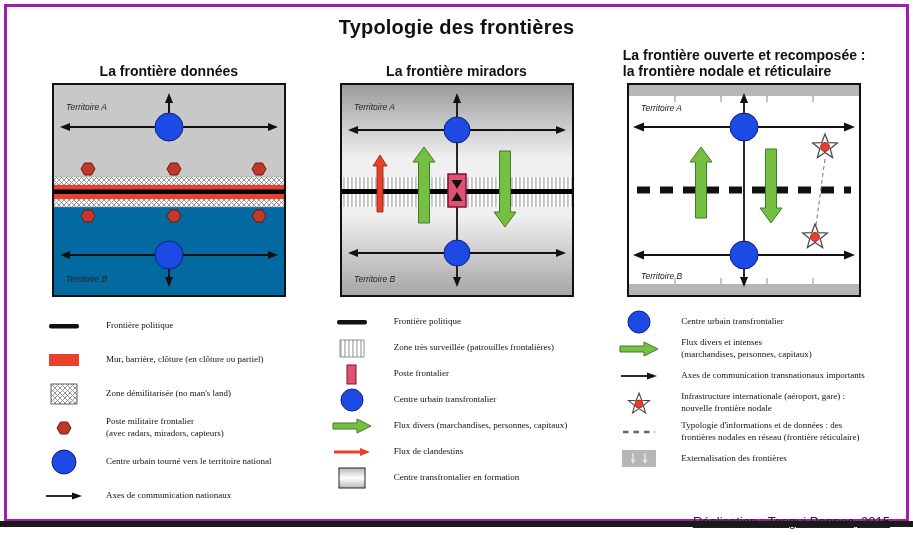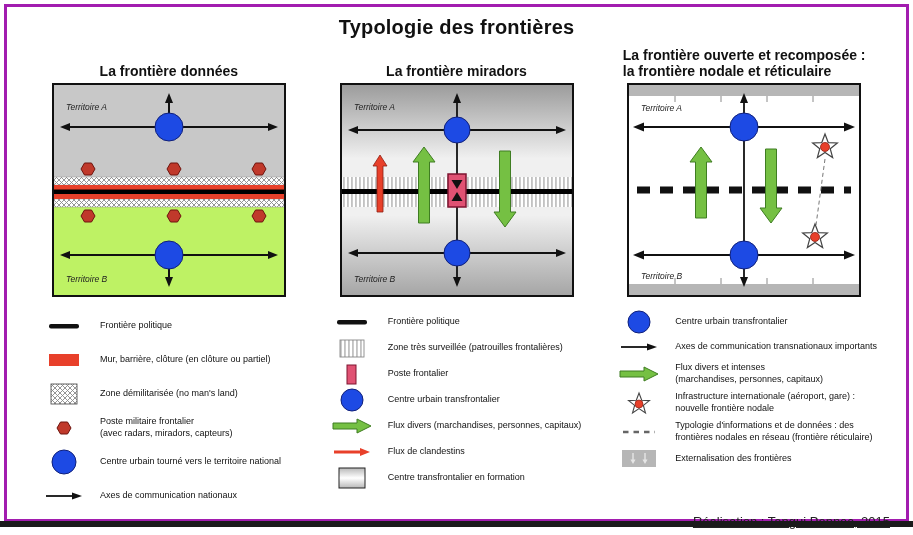--- a/index.html
+++ b/index.html
@@ -3,23 +3,23 @@
 <meta charset="utf-8">
 <style>
   html,body{margin:0;padding:0;background:#fff;}
   body{width:913px;height:535px;position:relative;font-family:"Liberation Sans",sans-serif;color:#111;overflow:hidden;}
   .frame{position:absolute;left:4px;top:4px;right:4px;bottom:13px;border:3px solid #a21caf;background:#fff;}
   .bottom-bar{position:absolute;left:0;right:0;top:521px;height:6px;background:#1a1a1a;}
   .title{text-align:center;font-size:20px;font-weight:bold;margin-top:9px;letter-spacing:.2px;}
   .cols{display:flex;padding:4px 18px 0 18px;}
   .col{flex:1;min-width:0;}
   .heading{font-size:14px;font-weight:bold;text-align:left;min-height:36px;display:flex;align-items:flex-end;justify-content:center;white-space:pre-line;line-height:1.15;}
-  .dbox{width:230px;height:210px;border:2px solid #111;margin:4px auto 0;background:#bef264;}
+  .dbox{width:230px;height:210px;border:2px solid #111;margin:4px auto 0;background:#0369a1;}
   .legend{margin:12px 0 0 16px;}
-  .lrow{display:flex;align-items:center;gap:13px;}
+  .lrow{display:flex;align-items:center;gap:19px;font-family:Liberation Serif, serif;}
   .p1 .lrow{height:34px;}
   .p2 .lrow{height:26px;}
   .p3 .lrow{height:25px;}
   .p3 .lrow.tall{height:29px;}
   .sym{width:46px;flex:none;display:flex;justify-content:center;align-items:center;}
   .lbl{font-size:9px;line-height:1.3;white-space:pre;}
   .credit{position:absolute;right:16px;top:507px;font-size:13px;color:#222;text-decoration:underline;}
   svg{display:block;}
 </style>
 </head>
@@ -282,37 +282,37 @@
       </div>
       <div class="legend">
         <div class="lrow">
           <span class="sym">
               <svg width="24" height="24">
                 <circle cx="12" cy="12" r="11" fill="#1d4ae4" stroke="#10207a"></circle>
               </svg>
             </span>
           <span class="lbl">Centre urbain transfrontalier</span>
         </div>
+        <div class="lrow tall">
+          <span class="sym">
+              <svg width="42" height="16">
+                <polygon points="2,5 26,5 26,1 40,8 26,15 26,11 2,11" fill="#75c043" stroke="#3f7d22"></polygon>
+              </svg>
+            </span>
+          <span class="lbl">Flux divers et intenses
+(marchandises, personnes, capitaux)</span>
+        </div>
         <div class="lrow">
           <span class="sym">
               <svg width="40" height="10">
                 <line x1="2" y1="5" x2="30" y2="5" stroke="#111" stroke-width="1.8"></line>
                 <polygon points="38,5 28,1.5 28,8.5" fill="#111"></polygon>
               </svg>
             </span>
           <span class="lbl">Axes de communication transnationaux importants</span>
-        </div>
-        <div class="lrow tall">
-          <span class="sym">
-              <svg width="42" height="16">
-                <polygon points="2,5 26,5 26,1 40,8 26,15 26,11 2,11" fill="#75c043" stroke="#3f7d22"></polygon>
-              </svg>
-            </span>
-          <span class="lbl">Flux divers et intenses
-(marchandises, personnes, capitaux)</span>
         </div>
         <div class="lrow tall">
           <span class="sym">
               <svg width="26" height="26">
                 <g transform="translate(13,14)">
                   <path d="M0,-11 L2.70,-3.72 L10.46,-3.40 L4.37,1.42 L6.47,8.90 L0,4.6 L-6.47,8.90 L-4.37,1.42 L-10.46,-3.40 L-2.70,-3.72 Z" fill="#fff" stroke="#444" stroke-width="1.1"></path>
                   <circle r="4" fill="#e8402a" stroke="#8e1e12" stroke-width="0.7"></circle>
                 </g>
               </svg>
             </span>

